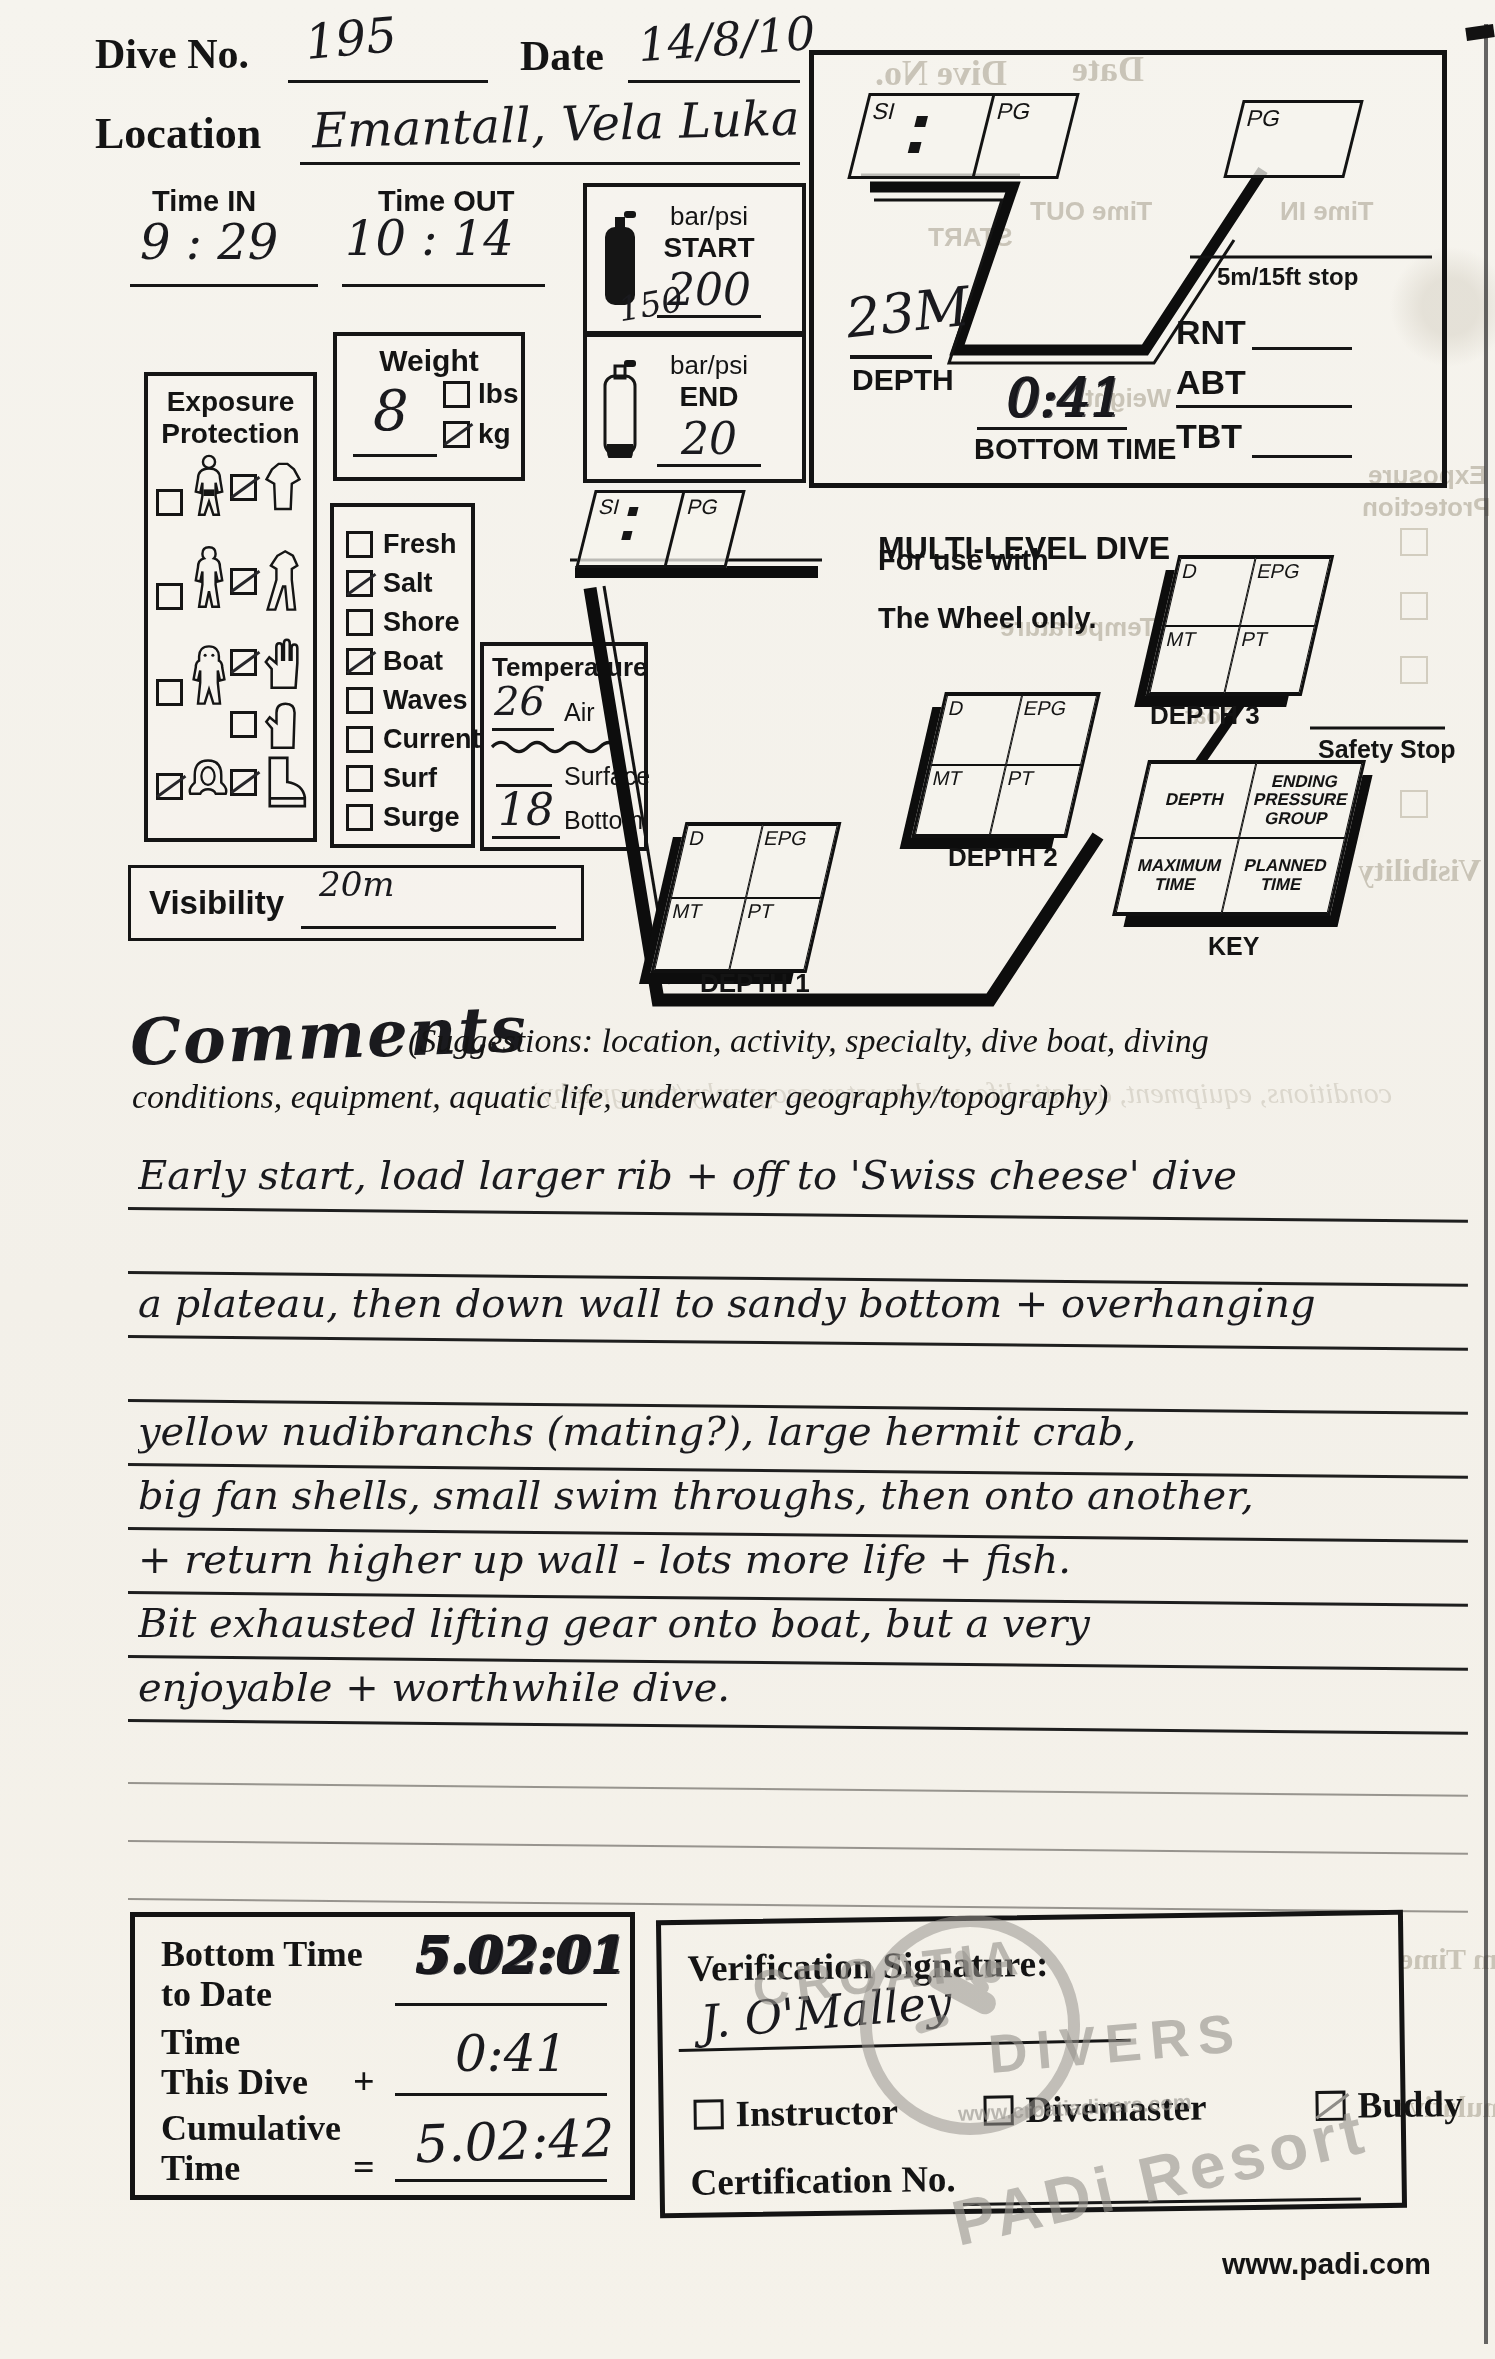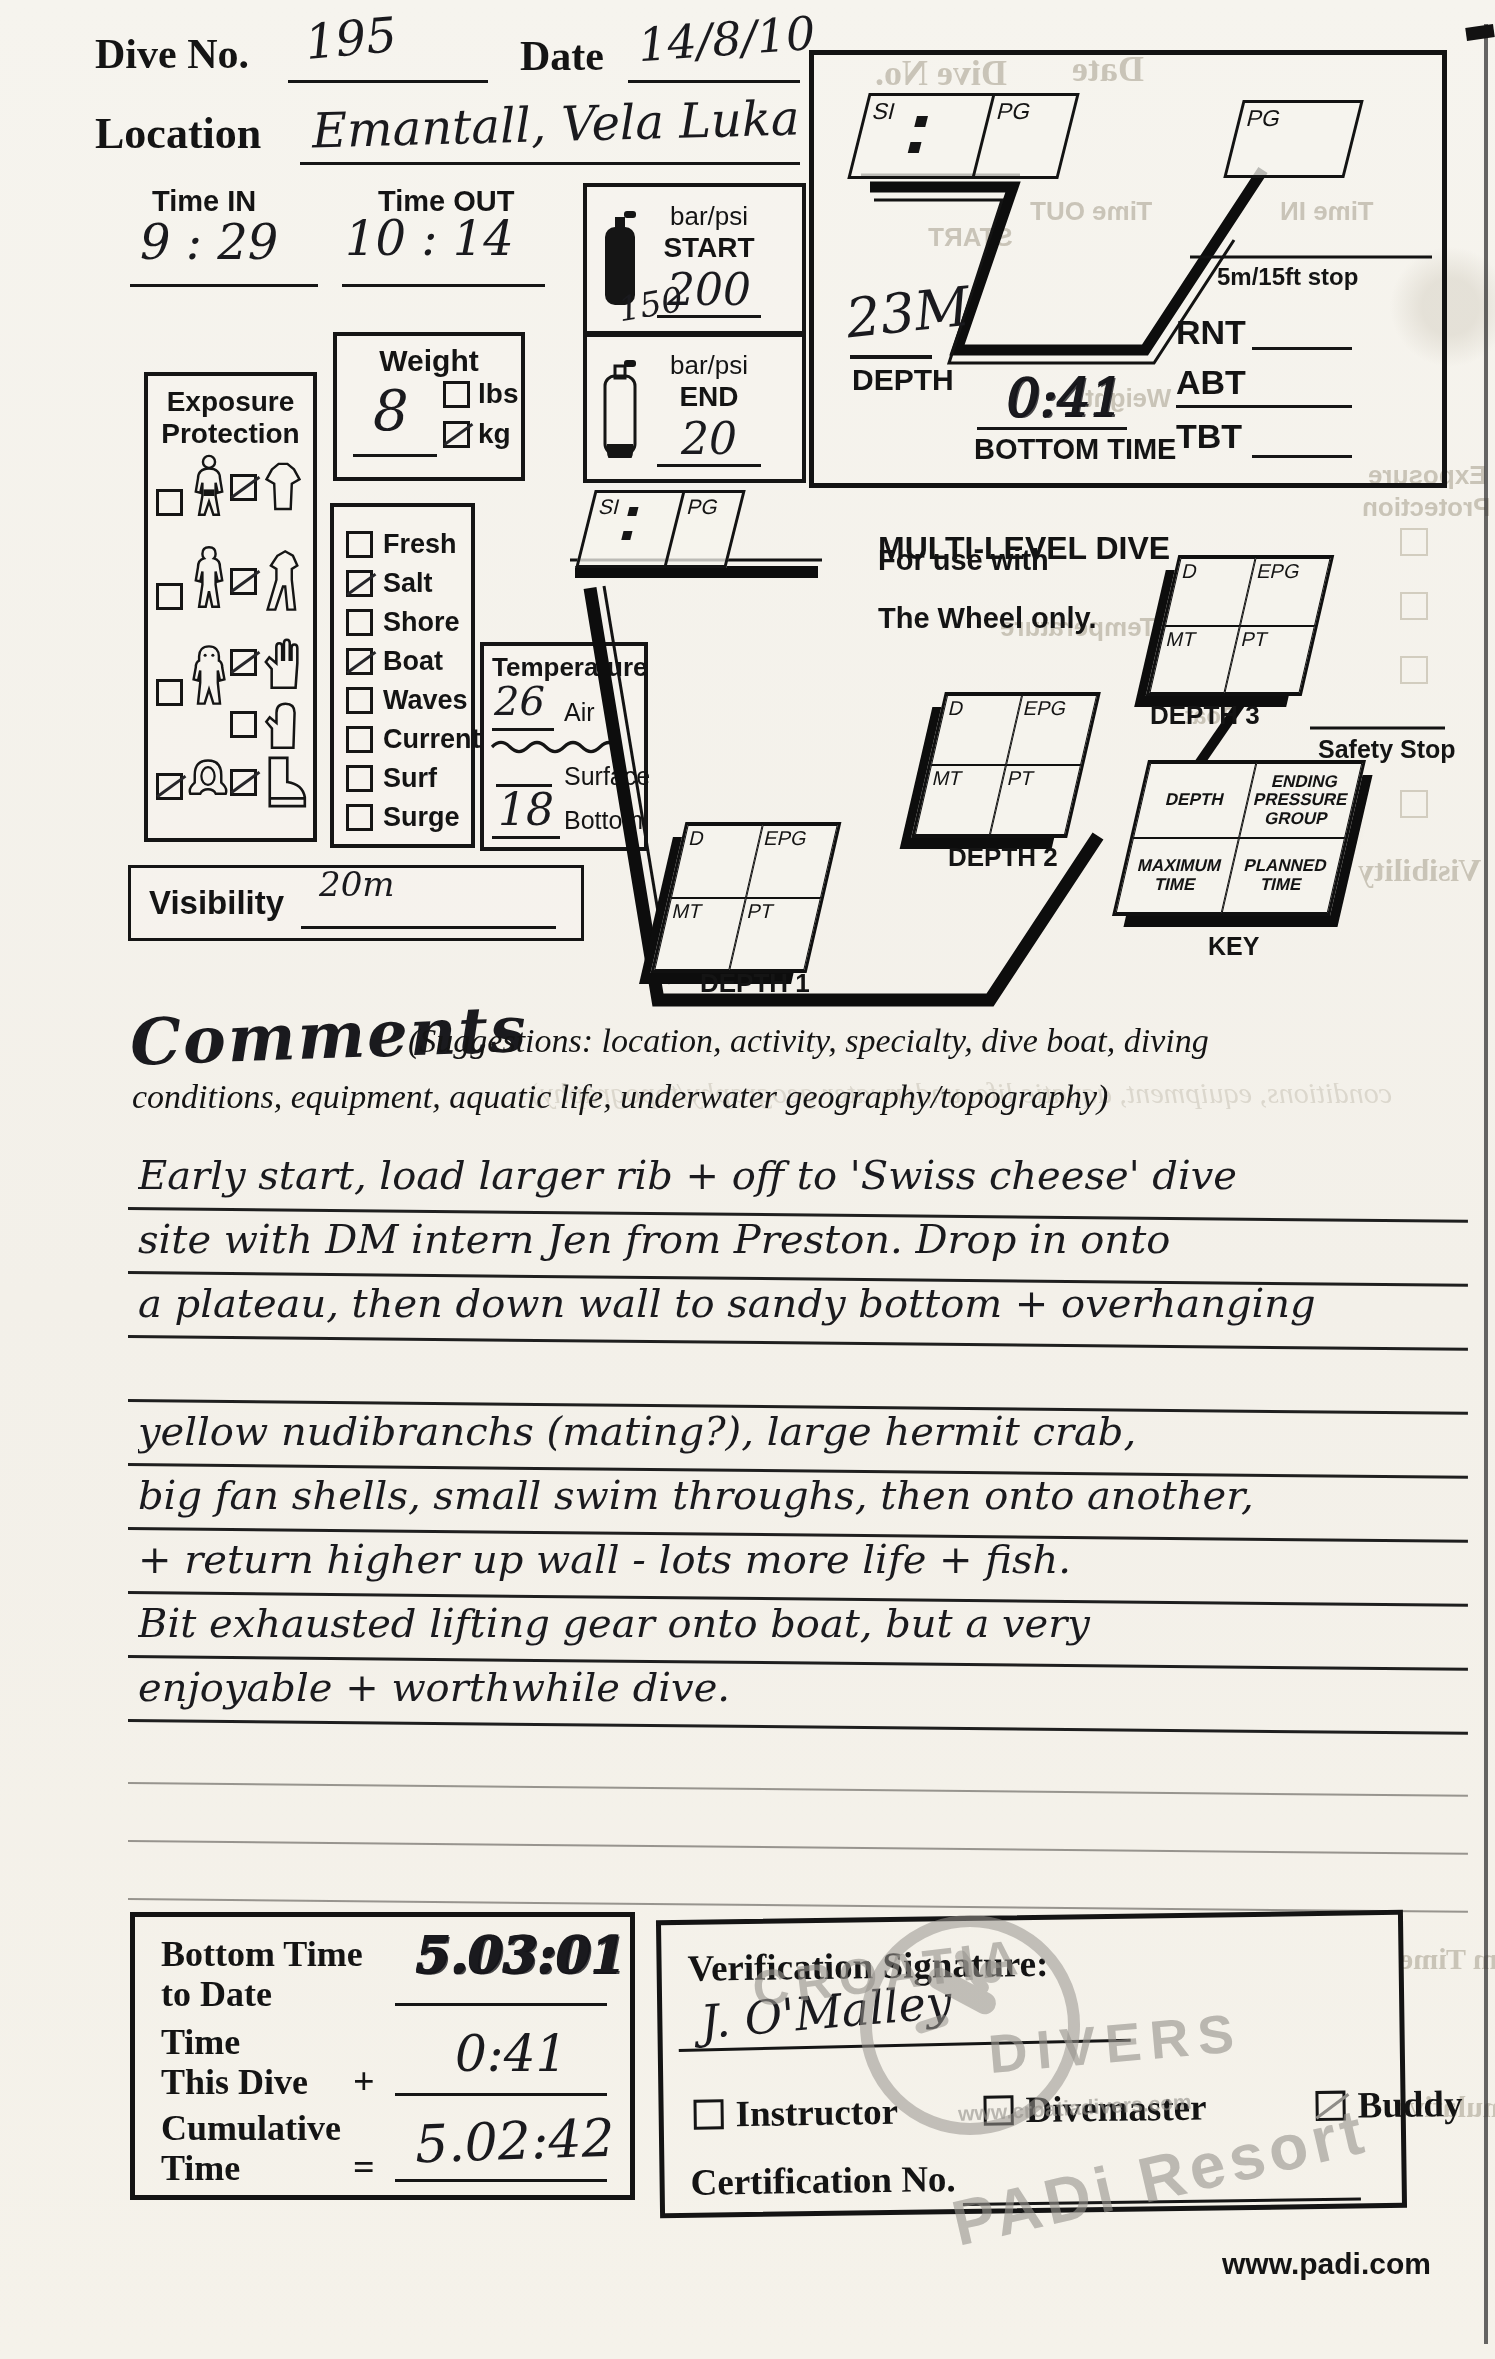--- a/index.html
+++ b/index.html
@@ -380,21 +380,20 @@
     <div class="keycell">PLANNED TIME</div>
   </div>
   <div class="dlabel" style="left:1208px;top:932px;font-size:25px;">KEY</div>
 
   <div class="abs hw" style="left:130px;top:998px;font-size:64px;font-weight:bold;transform:rotate(-2deg);letter-spacing:2px;">Comments</div>
   <div class="abs" style="left:408px;top:1022px;font-size:34px;font-style:italic;font-family:'Liberation Serif',serif;">(Suggestions: location, activity, specialty, dive boat, diving</div>
   <div class="abs" style="left:132px;top:1078px;font-size:34px;font-style:italic;font-family:'Liberation Serif',serif;">conditions, equipment, aquatic life, underwater geography/topography)</div>
 
   <div class="cline hw" style="top:1152px;">Early start, load larger rib + off to 'Swiss cheese' dive</div>
   <div class="crule" style="top:1207px;"></div>
-  <div class="cline hw" style="top:1216px;">site with DM intern Jen from Preston. Drop in onto</div>
   <div class="crule" style="top:1271px;"></div>
   <div class="cline hw" style="top:1280px;font-style:italic;">a plateau, then down wall to sandy bottom + overhanging</div>
   <div class="crule" style="top:1335px;"></div>
   <div class="crule" style="top:1399px;"></div>
   <div class="cline hw" style="top:1408px;">yellow nudibranchs (mating?), large hermit crab,</div>
   <div class="crule" style="top:1463px;"></div>
   <div class="cline hw" style="top:1472px;">big fan shells, small swim throughs, then onto another,</div>
   <div class="crule" style="top:1527px;"></div>
   <div class="cline hw" style="top:1536px;">+ return higher up wall - lots more life + fish.</div>
   <div class="crule" style="top:1591px;"></div>
@@ -404,21 +403,21 @@
   <div class="crule" style="top:1719px;"></div>
   <div class="crule empty" style="top:1782px;"></div>
   <div class="crule empty" style="top:1840px;"></div>
   <div class="crule empty" style="top:1898px;"></div>
 
   <div class="abs" style="left:130px;top:1912px;width:495px;height:278px;border:5px solid #141414;">
     <div class="abs serif" style="left:26px;top:18px;font-size:36px;line-height:1.1;">
       <div>Bottom Time</div>
       <div>to Date</div>
     </div>
-    <div class="abs hw scrib" style="left:280px;top:8px;font-size:50px;font-weight:bold;">5.03:01</div>
+    <div class="abs hw scrib" style="left:280px;top:8px;font-size:50px;font-weight:bold;">5.02:01</div>
     <div class="uline" style="left:260px;top:86px;width:212px;"></div>
 
     <div class="abs serif" style="left:26px;top:106px;font-size:36px;line-height:1.1;">
       <div>Time</div>
       <div>This Dive</div>
     </div>
     <div class="abs serif" style="left:218px;top:142px;font-size:38px;">+</div>
     <div class="abs hw" style="left:320px;top:108px;font-size:50px;">0:41</div>
     <div class="uline" style="left:260px;top:176px;width:212px;"></div>
 

